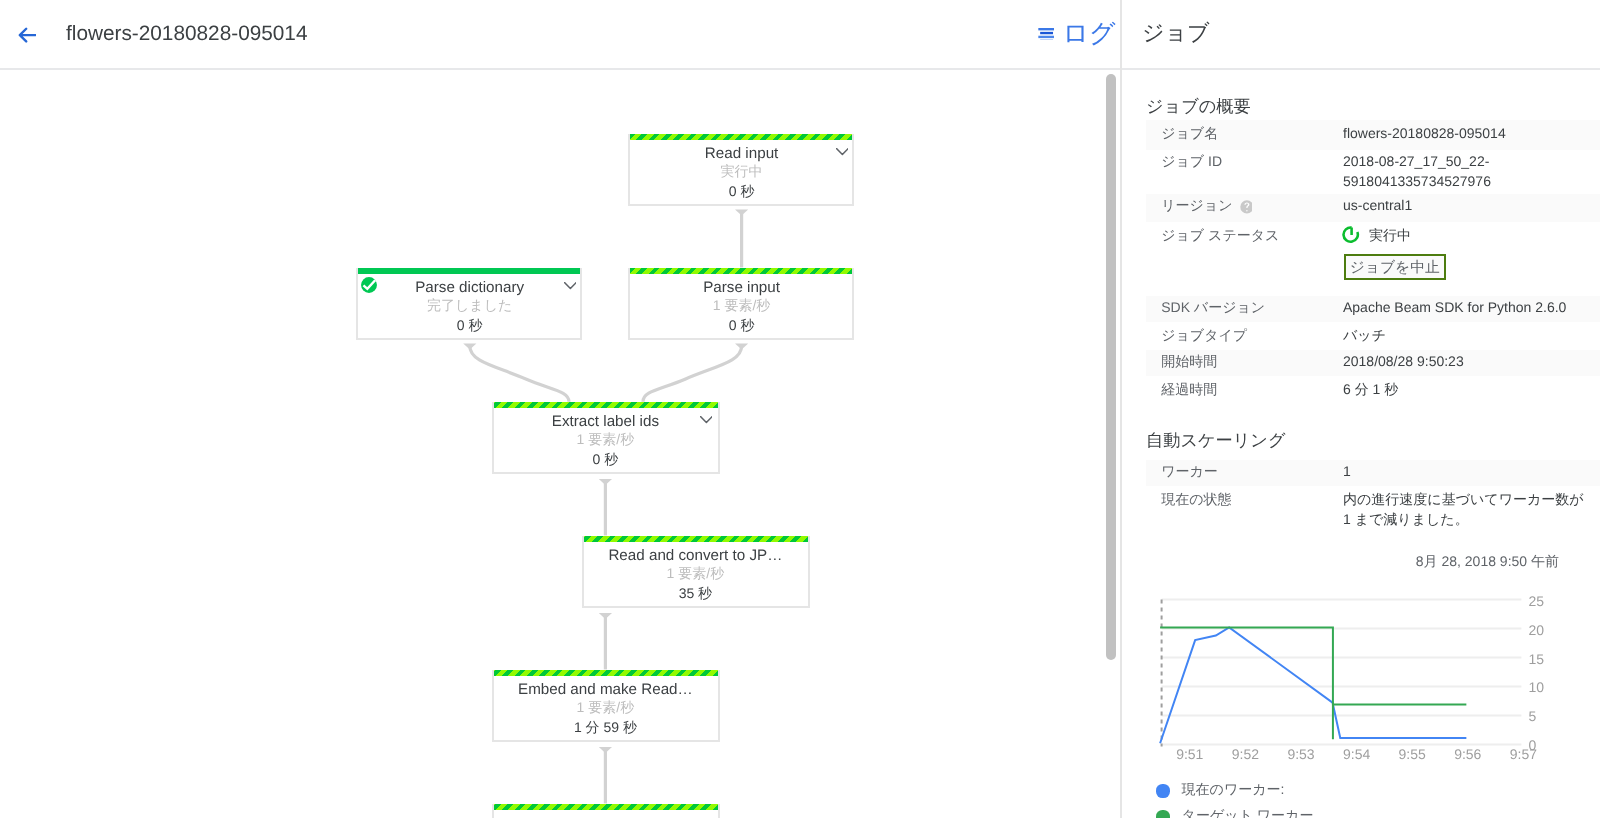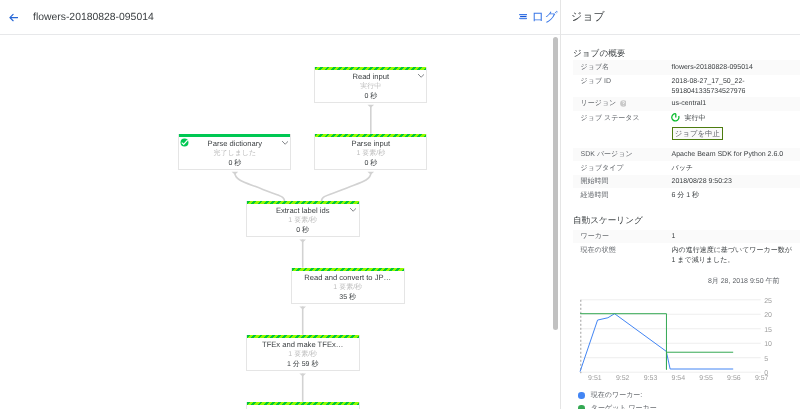--- a/index.html
+++ b/index.html
@@ -138,21 +138,21 @@
             </svg>
           </div>
           <div class="node" style="left: 245.8px; top: 232.7px; width: 113.8px; height: 36.7px; margin-left: 45px;">
             <div class="nodebar run"></div>
             <div class="ntitle" style="top: 6.2px;">Read and convert to JP…</div>
             <div class="nsub" style="top: 15.3px;">1 要素/秒</div>
             <div class="ntime" style="top: 25.4px;">35 秒</div>
           </div>
           <div class="node" style="left: 245.8px; top: 299.7px; width: 113.8px; height: 36.7px;">
             <div class="nodebar run"></div>
-            <div class="ntitle" style="top: 6.2px;">TFEx and make TFEx…</div>
+            <div class="ntitle" style="top: 6.2px;">Embed and make Read…</div>
             <div class="nsub" style="top: 15.3px;">1 要素/秒</div>
             <div class="ntime" style="top: 25.4px;">1 分 59 秒</div>
           </div>
           <div class="node" style="left: 245.8px; top: 366.7px; width: 113.8px; height: 36.7px;">
             <div class="nodebar run"></div>
           </div>
         </div>
     </div>
   </div>
 

